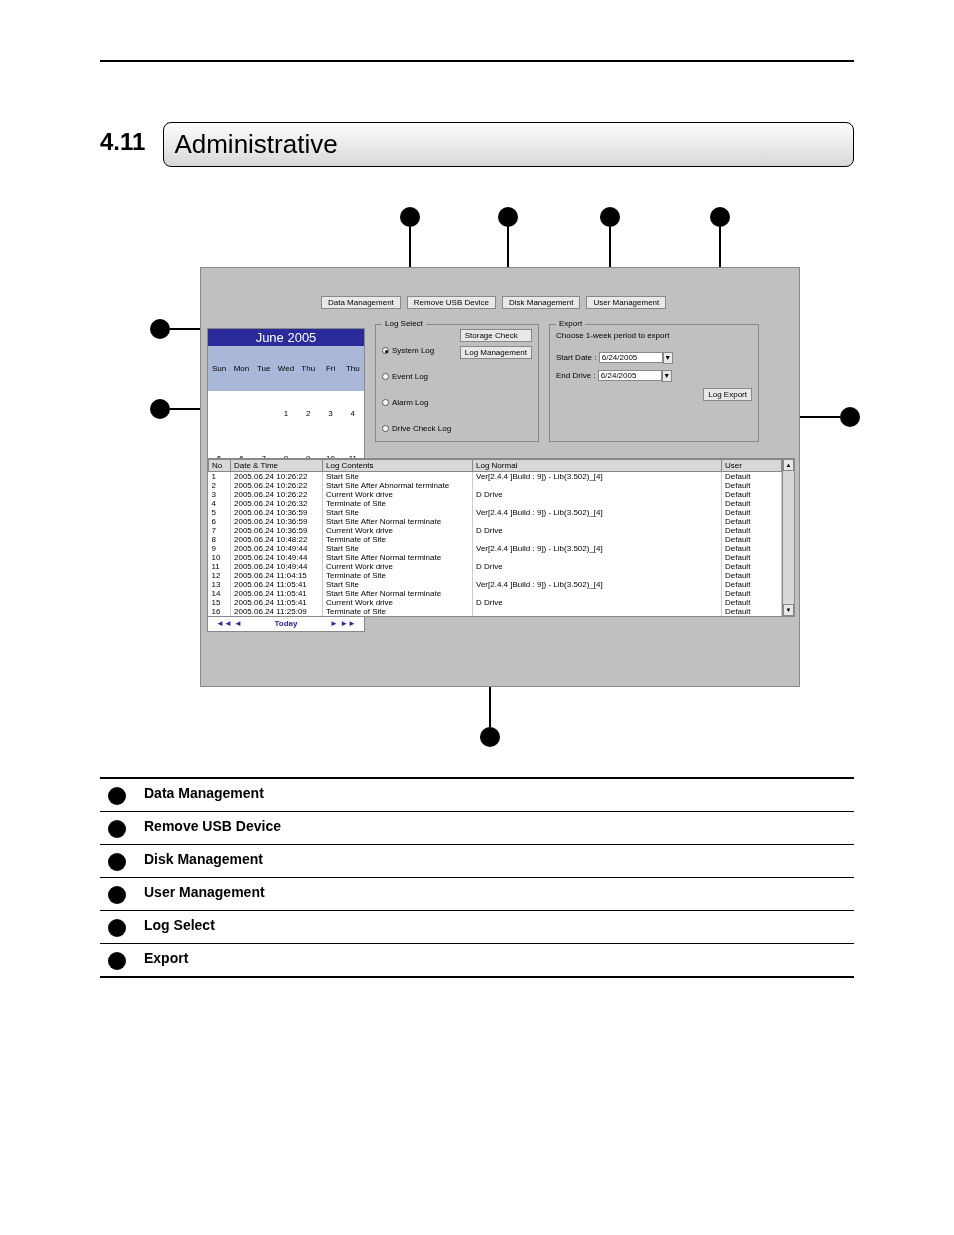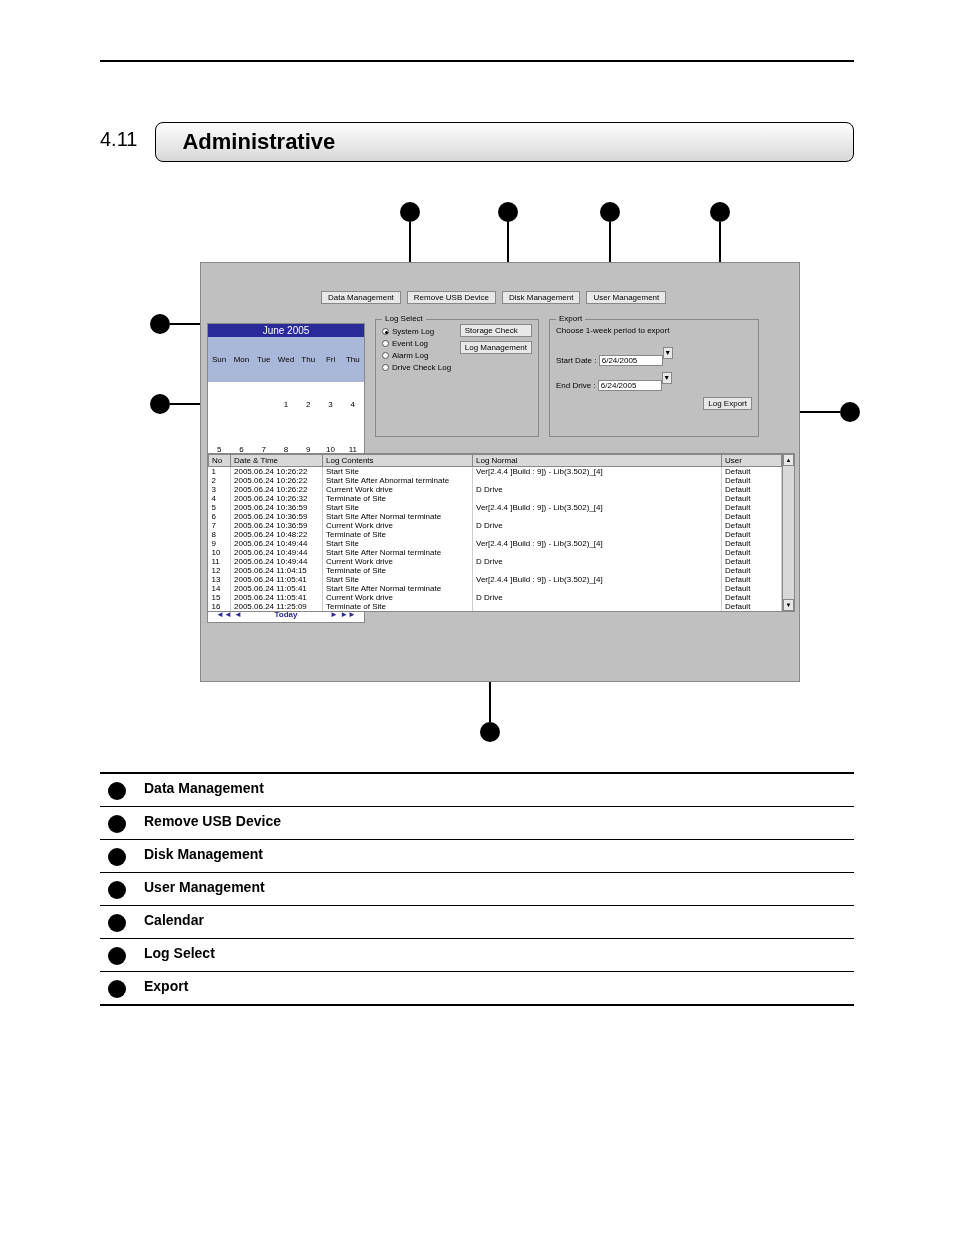--- a/index.html
+++ b/index.html
@@ -17,33 +17,33 @@
   .top-rule {
     border-top: 2px solid #000;
     margin-bottom: 60px;
   }
   .section-header {
     display: flex;
     align-items: stretch;
     margin-bottom: 40px;
   }
   .section-num {
-    font-size: 20px;
-    font-weight: normal;
+    font-size: 24px;
+    font-weight: bold;
     padding: 6px 18px 6px 0;
     flex: 0 0 auto;
   }
   .section-title-box {
     flex: 1;
     border: 1px solid #000;
     border-radius: 8px;
     background: linear-gradient(#fdfdfd, #d8d8d8);
-    padding: 6px 26px;
-    font-size: 22px;
-    font-weight: bold;
+    padding: 6px 10px;
+    font-size: 26px;
+    font-weight: normal;
   }
   .diagram-area {
     position: relative;
     width: 100%;
     height: 540px;
     margin-bottom: 20px;
   }
   .screenshot {
     position: absolute;
     left: 100px;
@@ -74,21 +74,21 @@
     left: 6px;
     top: 60px;
     width: 158px;
     background: #fff;
     border: 1px solid #888;
   }
   .cal-title {
     background: #2a2a9a;
     color: #fff;
     text-align: center;
-    font-size: 10px;
+    font-size: 13px;
     padding: 1px 0;
   }
   .cal-hdr {
     display: flex;
     background: #a9b8d8;
     font-size: 8px;
   }
   .cal-hdr span, .cal-row span {
     flex: 1;
     text-align: center;
@@ -121,24 +121,24 @@
   .logsel { left: 174px; top: 56px; width: 164px; height: 118px; }
   .export { left: 348px; top: 56px; width: 210px; height: 118px; }
   .small-btn {
     background: #e8e8e8;
     border: 1px solid #888;
     padding: 1px 4px;
     font-size: 8px;
     white-space: nowrap;
     display: inline-block;
   }
-  .radio-row { display:flex; align-items:center; gap:3px; margin:3px 0;}
+  .radio-row { display:flex; align-items:center; gap:3px; margin:17px 0;}
   .radio-dot { width:7px; height:7px; border:1px solid #555; border-radius:50%; background:#fff; display:inline-block; position:relative;}
   .radio-dot.sel::after { content:''; position:absolute; left:1.5px; top:1.5px; width:3px; height:3px; background:#000; border-radius:50%;}
-  .date-field { display:inline-block; background:#fff; border:1px solid #888; padding:0 2px; font-size:8px; width:64px;margin-top:8px;}
+  .date-field { display:inline-block; background:#fff; border:1px solid #888; padding:0 2px; font-size:8px; width:64px;}
   .drop-arrow { display:inline-block; background:#e8e8e8; border:1px solid #888; width:10px; text-align:center; font-size:7px; line-height:10px; vertical-align:top;}
   .log-table {
     position: absolute;
     left: 6px;
     top: 190px;
     right: 4px;
     background: #fff;
     border: 1px solid #888;
     font-size: 8px;
   }
@@ -521,24 +521,20 @@
       <div class="legend-row">
         <div class="legend-dot"></div>
         <div class="legend-text">Disk Management</div>
       </div>
       <div class="legend-row">
         <div class="legend-dot"></div>
         <div class="legend-text">User Management</div>
       </div>
       <div class="legend-row">
         <div class="legend-dot"></div>
-        <div class="legend-text">Calendar</div>
-      </div>
-      <div class="legend-row">
-        <div class="legend-dot"></div>
         <div class="legend-text">Log Select</div>
       </div>
       <div class="legend-row">
         <div class="legend-dot"></div>
         <div class="legend-text">Export</div>
       </div>
     </div>
 
 </div>
 

